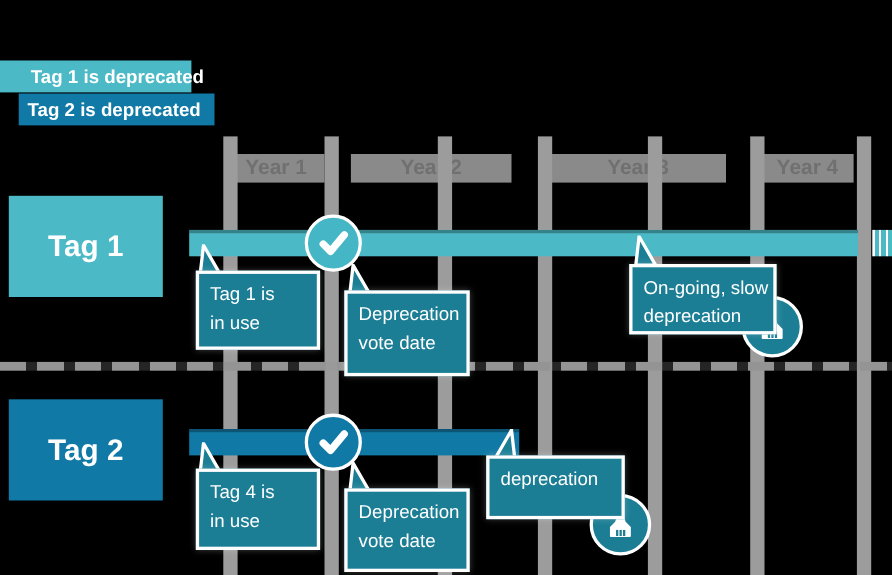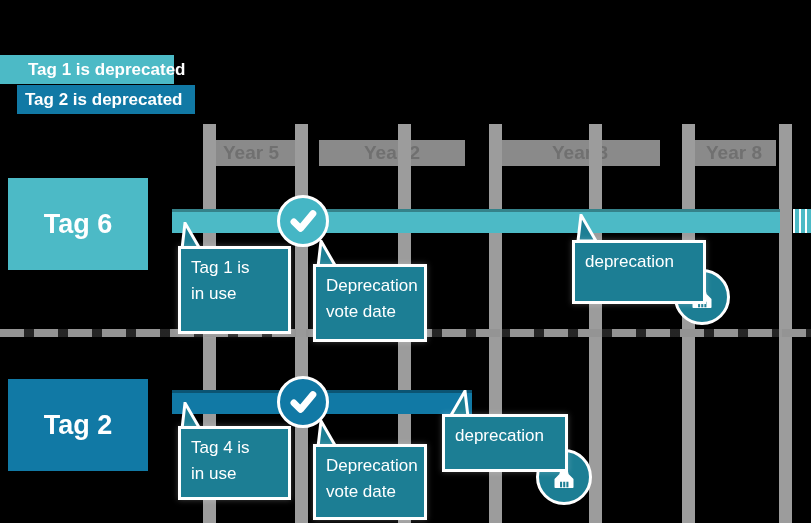--- a/index.html
+++ b/index.html
@@ -24,41 +24,41 @@
        font-size:19px;line-height:26px;text-align:center;overflow:hidden;z-index:1;white-space:nowrap;}
 
   
   .hsep{left:0;top:329px;width:811px;height:8px;z-index:2;
         background:repeating-linear-gradient(90deg,#949494 0 24px,rgba(148,148,148,.25) 24px 34px);}
 
   
   .rowlabel{width:140px;height:92px;color:#fff;font-weight:bold;font-size:27px;
             display:flex;align-items:center;justify-content:center;z-index:5;}
   .rowlabel-1{left:8px;top:178px;background:#4CBAC6;}
-  .rowlabel-2{left:8px;top:363px;background:#1179A5;margin-top:16px;}
+  .rowlabel-2{left:8px;top:363px;background:#1179A5;}
 
   
   .bar{height:24px;z-index:3;box-shadow:inset 0 3px 0 rgba(0,0,0,.30);}
   .bar-1{left:172px;top:209px;width:608px;background:#4CBAC6;}
   .bar-1-stripes{left:793px;top:209px;width:18px;height:24px;z-index:3;
       background:repeating-linear-gradient(90deg,#ffffff 0 2px,#4CBAC6 2px 6px);}
   .bar-2{left:172px;top:390px;width:300px;background:#1179A5;}
 
   
   .circle{border:3px solid #fff;border-radius:50%;z-index:4;display:flex;align-items:center;justify-content:center;}
   .check-1{left:277px;top:195px;width:52px;height:52px;background:#45B6C5;}
   .check-2{left:277px;top:376px;width:52px;height:52px;background:#1179A5;}
   .broom-1{left:674px;top:269px;width:56px;height:56px;background:#1C7E94;}
   .broom-2{left:536px;top:449px;width:56px;height:56px;background:#1C7E94;}
 
   
   .callout{background:#1C7E94;border:3px solid #fff;color:#fff;font-size:17px;
            line-height:1.55;padding:6px 10px;z-index:5;white-space:nowrap;
            box-shadow:0 0 6px rgba(255,255,255,.25);}
-  .co-a{left:178px;top:246px;width:113px;height:88px;}
+  .co-a{left:178px;top:246px;width:113px;height:72px;}
   .co-b{left:313px;top:264px;width:114px;height:78px;}
   .co-c{left:572px;top:240px;width:134px;height:64px;}
   .co-d{left:178px;top:426px;width:113px;height:74px;}
   .co-e{left:313px;top:444px;width:114px;height:76px;}
   .co-f{left:442px;top:414px;width:126px;height:58px;}
   .callout span{display:block;}
 
   
   .tail{width:24px;height:28px;z-index:4;}
   .tail svg{display:block;}
@@ -76,28 +76,28 @@
 <div class="abs legend-item legend-2">Tag 2 is deprecated</div>
 
 <div class="abs vline" style="left:203px"></div>
 <div class="abs vline" style="left:295px"></div>
 <div class="abs vline" style="left:398px"></div>
 <div class="abs vline" style="left:489px"></div>
 <div class="abs vline" style="left:589px"></div>
 <div class="abs vline" style="left:682px"></div>
 <div class="abs vline" style="left:779px"></div>
 
-<div class="abs hdr" style="left:207px;width:88px">Year 5</div>
+<div class="abs hdr" style="left:207px;width:88px">Year 1</div>
 <div class="abs hdr" style="left:319px;width:146px">Year 2</div>
 <div class="abs hdr" style="left:500px;width:160px">Year 3</div>
-<div class="abs hdr" style="left:692px;width:84px">Year 8</div>
+<div class="abs hdr" style="left:692px;width:84px">Year 4</div>
 
 <div class="abs hsep"></div>
 
-<div class="abs rowlabel rowlabel-1">Tag 6</div>
+<div class="abs rowlabel rowlabel-1">Tag 1</div>
 <div class="abs rowlabel rowlabel-2">Tag 2</div>
 
 <div class="abs bar bar-1"></div>
 <div class="abs bar-1-stripes"></div>
 <div class="abs bar bar-2"></div>
 
 <div class="abs circle check-1">
   <svg width="40" height="40" viewBox="0 0 48 48">
     <path d="M13 25 L21 33 L36 15" fill="none" stroke="#fff" stroke-width="8" stroke-linecap="round" stroke-linejoin="round"></path>
   </svg>
@@ -160,20 +160,21 @@
 
 <div class="abs callout co-a">
   <span>Tag 1 is</span>
   <span>in use</span>
 </div>
 <div class="abs callout co-b">
   <span>Deprecation</span>
   <span>vote date</span>
 </div>
 <div class="abs callout co-c">
+  <span>On-going, slow</span>
   <span>deprecation</span>
 </div>
 
 <div class="abs callout co-d">
   <span>Tag 4 is</span>
   <span>in use</span>
 </div>
 <div class="abs callout co-e">
   <span>Deprecation</span>
   <span>vote date</span>

